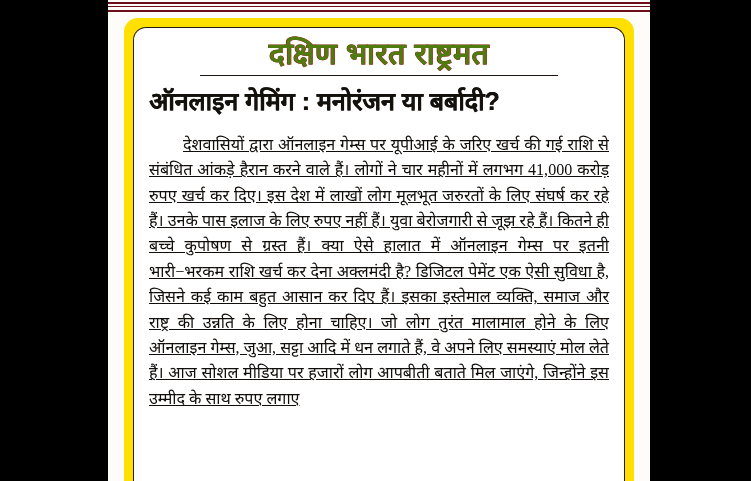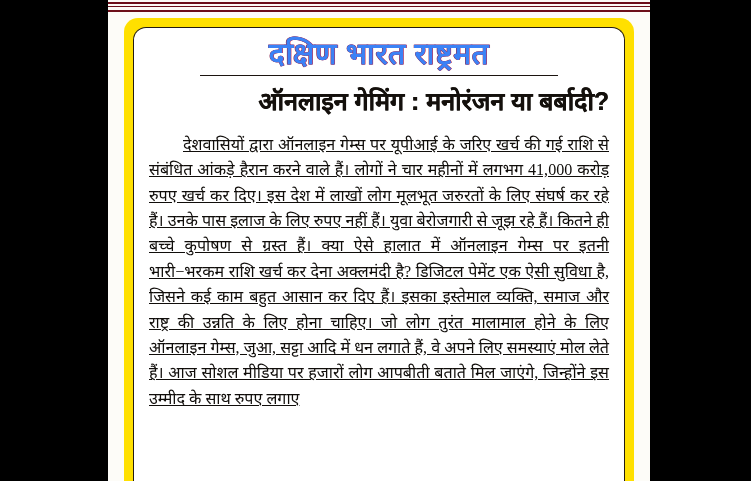--- a/index.html
+++ b/index.html
@@ -73,40 +73,40 @@
     border-bottom: none;
     border-radius: 13px 13px 0 0;
     box-sizing: border-box;
     padding: 10px 15px 0 15px;
     overflow: hidden;
   }
 
   
   .masthead {
     text-align: center;
-    color: #3b82f6;
+    color: #4d7c0f;
     font-family: "Liberation Sans", "DejaVu Sans", sans-serif;
     font-weight: bold;
     font-size: 30px;
     line-height: 1.05;
     letter-spacing: 0.5px;
     white-space: nowrap;
     text-shadow: 0.5px 0 0 #c8102e, -0.4px 0 0 #9b0b22;
   }
 
   .masthead-divider {
     width: 78%;
     margin: 5px auto 0 auto;
     height: 0;
     border-top: 1.8px solid #1c1410;
   }
 
   
   .headline {
-    text-align: right;
+    text-align: left;
     color: #14100c;
     font-family: "Liberation Sans", "DejaVu Sans", sans-serif;
     font-weight: bold;
     font-size: 25px;
     line-height: 1.1;
     margin-top: 12px;
     white-space: nowrap;
     text-shadow: 0.4px 0 0 #14100c;
   }
 

